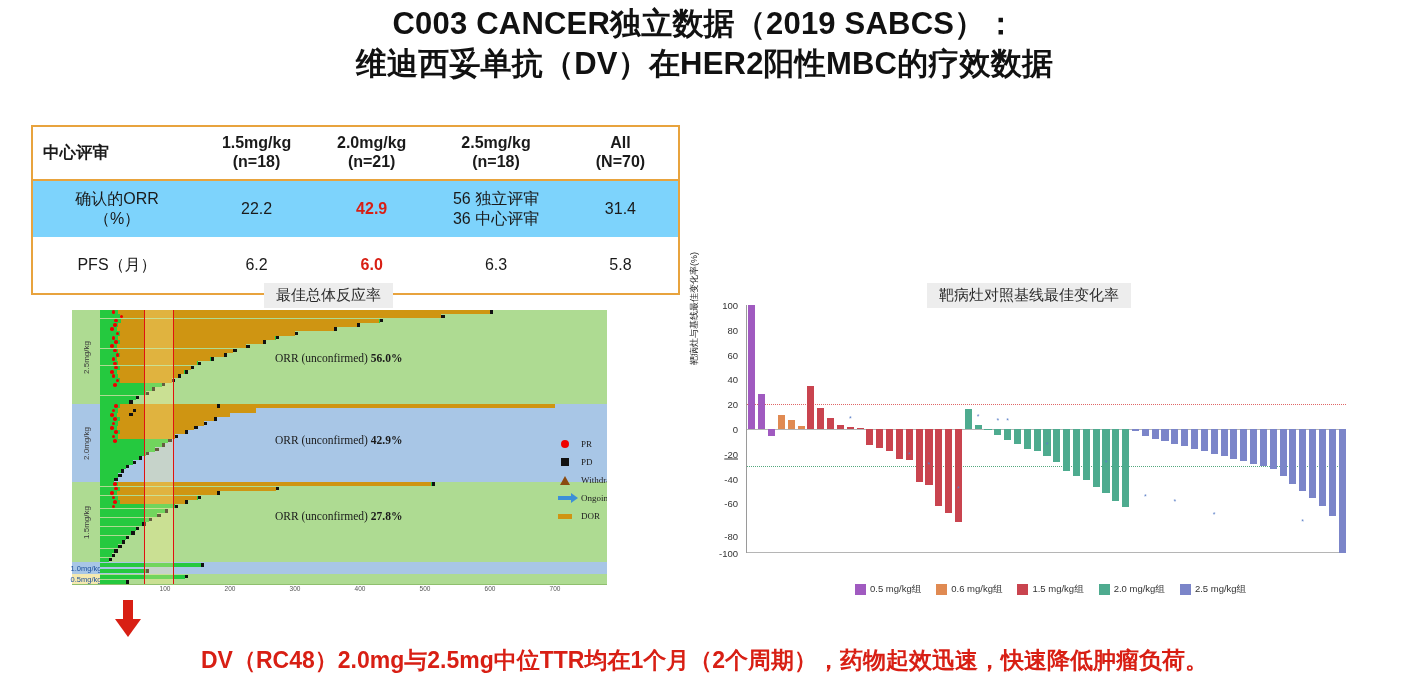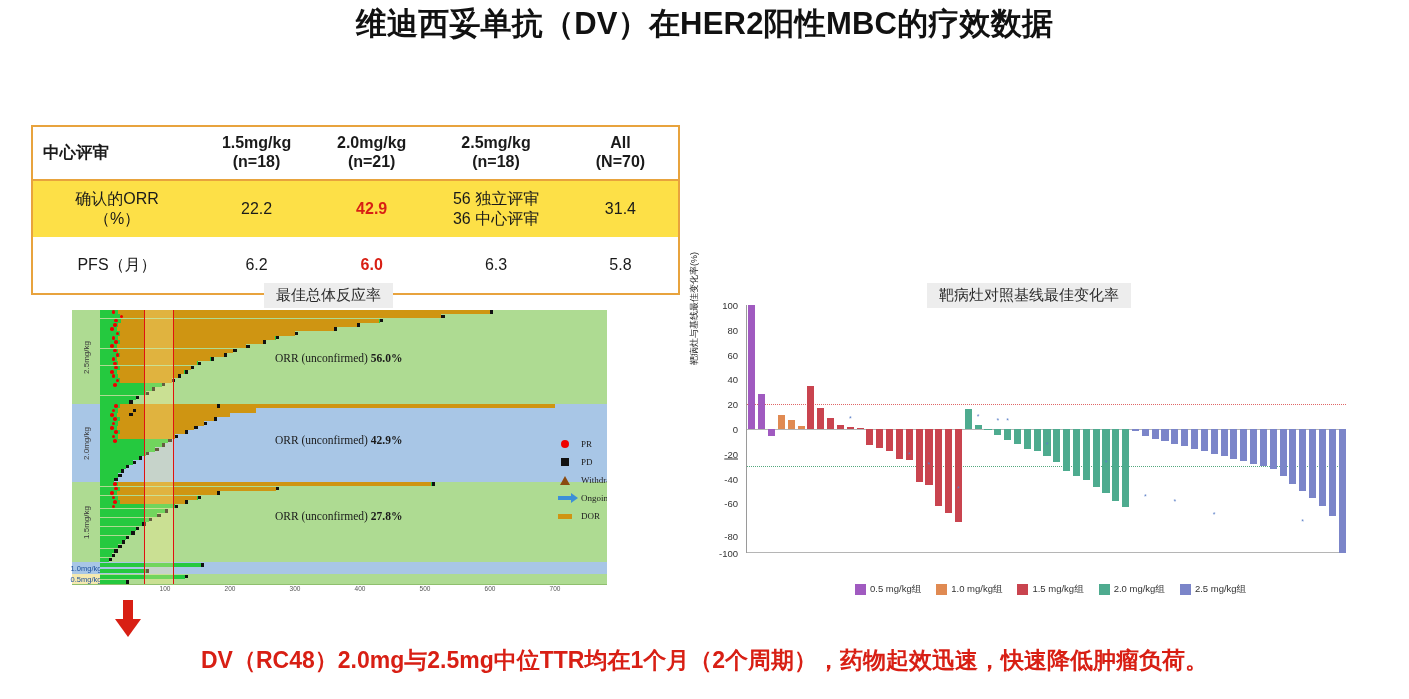--- a/index.html
+++ b/index.html
@@ -28,21 +28,21 @@
   }
   table.dose th,table.dose td{
     text-align:center;vertical-align:middle;
     padding:3px 2px;color:#1a1a1a;
   }
   table.dose thead th{
     font-size:16px;font-weight:bold;line-height:1.18;
     border-bottom:2px solid #e8a33d;height:46px;
   }
   table.dose thead th.first{font-size:16.5px;text-align:left;padding-left:10px;}
-  table.dose tbody tr.r1{background:#fde047;}
+  table.dose tbody tr.r1{background:#7dd3fc;}
   table.dose tbody tr.r2{background:#ffffff;}
   table.dose tbody td{font-size:16px;height:50px;line-height:1.22;}
   table.dose tbody td.label{text-align:center;font-size:16px;padding-left:4px;}
   table.dose tbody td.hl{color:#d81f14;font-weight:bold;}
   .sub{display:block;font-weight:bold;}
   .two-line span{display:block;}
 
   
   .bullets{
     position:absolute;left:694px;top:130px;width:683px;height:138px;
@@ -170,20 +170,21 @@
   }
   .wf-legend .it{display:flex;align-items:center;gap:4px;}
   .wf-legend .sw{width:11px;height:11px;}
 </style>
 </head>
 <body>
 
 <div class="slide">
 
   <div class="title">
+    <span>C003 CANCER独立数据（2019 SABCS）：</span>
     <span class="l2">维迪西妥单抗（DV）在HER2阳性MBC的疗效数据</span>
   </div>
 
   <div class="tbl-wrap">
     <table class="dose">
       <thead>
         <tr>
           <th class="first" style="width:25%">
             <span>中心评审</span>
           </th>
@@ -734,21 +735,21 @@
         <div class="wf-star" style="left: 467.213px; top: 205.8px;">*</div>
         <div class="wf-star" style="left: 555.738px; top: 213.24px;">*</div>
       </div>
     <div class="wf-legend" id="wf-legend">
         <div class="it">
           <span class="sw" style="background: rgb(160, 90, 192);"></span>
           <span>0.5 mg/kg组</span>
         </div>
         <div class="it">
           <span class="sw" style="background: rgb(224, 138, 82);"></span>
-          <span>1.0 mg/kg组</span>
+          <span>0.6 mg/kg组</span>
         </div>
         <div class="it">
           <span class="sw" style="background: rgb(201, 68, 79);"></span>
           <span>1.5 mg/kg组</span>
         </div>
         <div class="it">
           <span class="sw" style="background: rgb(78, 171, 143);"></span>
           <span>2.0 mg/kg组</span>
         </div>
         <div class="it">

